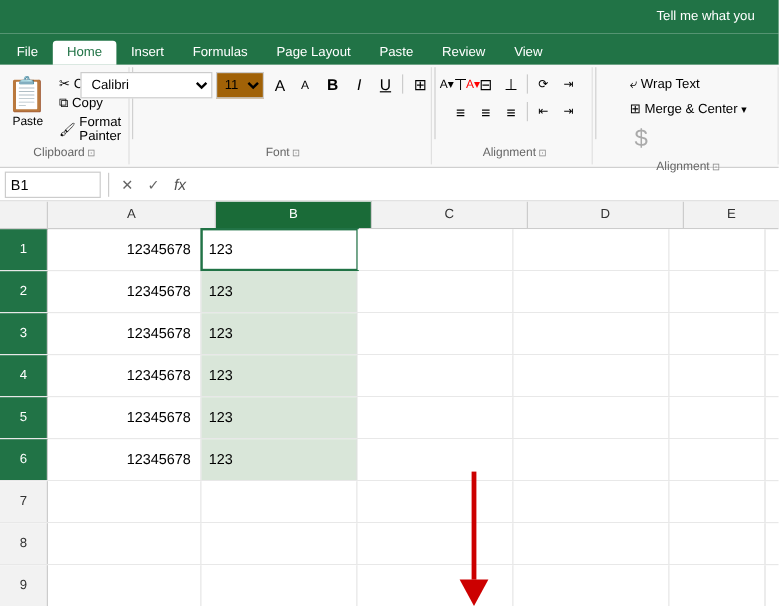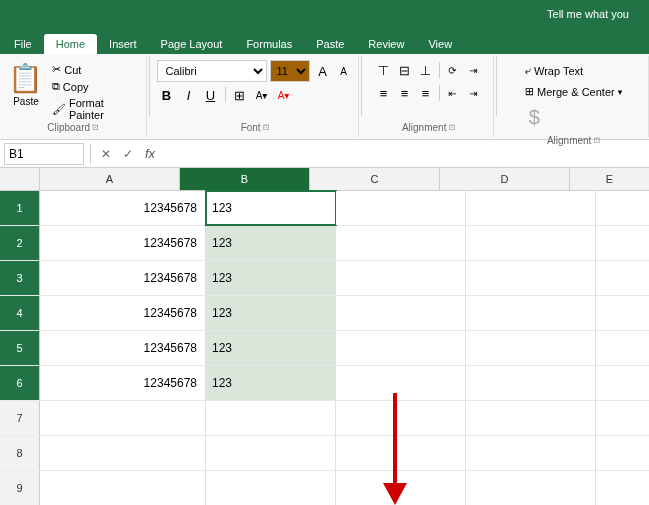--- a/index.html
+++ b/index.html
@@ -117,21 +117,21 @@
       border-radius: 2px;
       font-size: 11px;
     }
     .sub-icon { font-size: 11px; }
 
     
     .font-group {
       min-width: 160px;
     }
     .font-group .ribbon-group-content {
-      flex-direction: column;
+      flex-direction: row;
       align-items: flex-start;
       gap: 3px;
       padding: 2px;
     }
     .font-row {
       display: flex;
       align-items: center;
       gap: 3px;
     }
     .font-select {
@@ -346,21 +346,21 @@
     .cell {
       height: 34px;
       display: flex;
       align-items: center;
       justify-content: flex-end;
       padding-right: 8px;
       border-right: 1px solid #e0e0e0;
       font-size: 12px;
       flex-shrink: 0;
     }
-    .cell-a { width: 166px; }
+    .cell-a { width: 128px; }
     .cell-b {
       width: 130px;
       background: #d9e6d9;
       justify-content: flex-start;
       padding-left: 6px;
     }
     .cell-b.active {
       background: #fff;
       outline: 2px solid #217346;
       outline-offset: -1px;
@@ -383,22 +383,22 @@
 <body>
 
 <div class="title-bar">
   <span class="title-bar-text">Tell me what you</span>
 </div>
 
 <div class="ribbon-tabs">
   <div class="ribbon-tab">File</div>
   <div class="ribbon-tab active">Home</div>
   <div class="ribbon-tab">Insert</div>
+  <div class="ribbon-tab">Formulas</div>
   <div class="ribbon-tab">Page Layout</div>
-  <div class="ribbon-tab">Formulas</div>
   <div class="ribbon-tab">Paste</div>
   <div class="ribbon-tab">Review</div>
   <div class="ribbon-tab">View</div>
 </div>
 
 <div class="ribbon">
 
   <div class="ribbon-group clipboard-group">
     <div class="ribbon-group-content">
       <div class="paste-btn">

